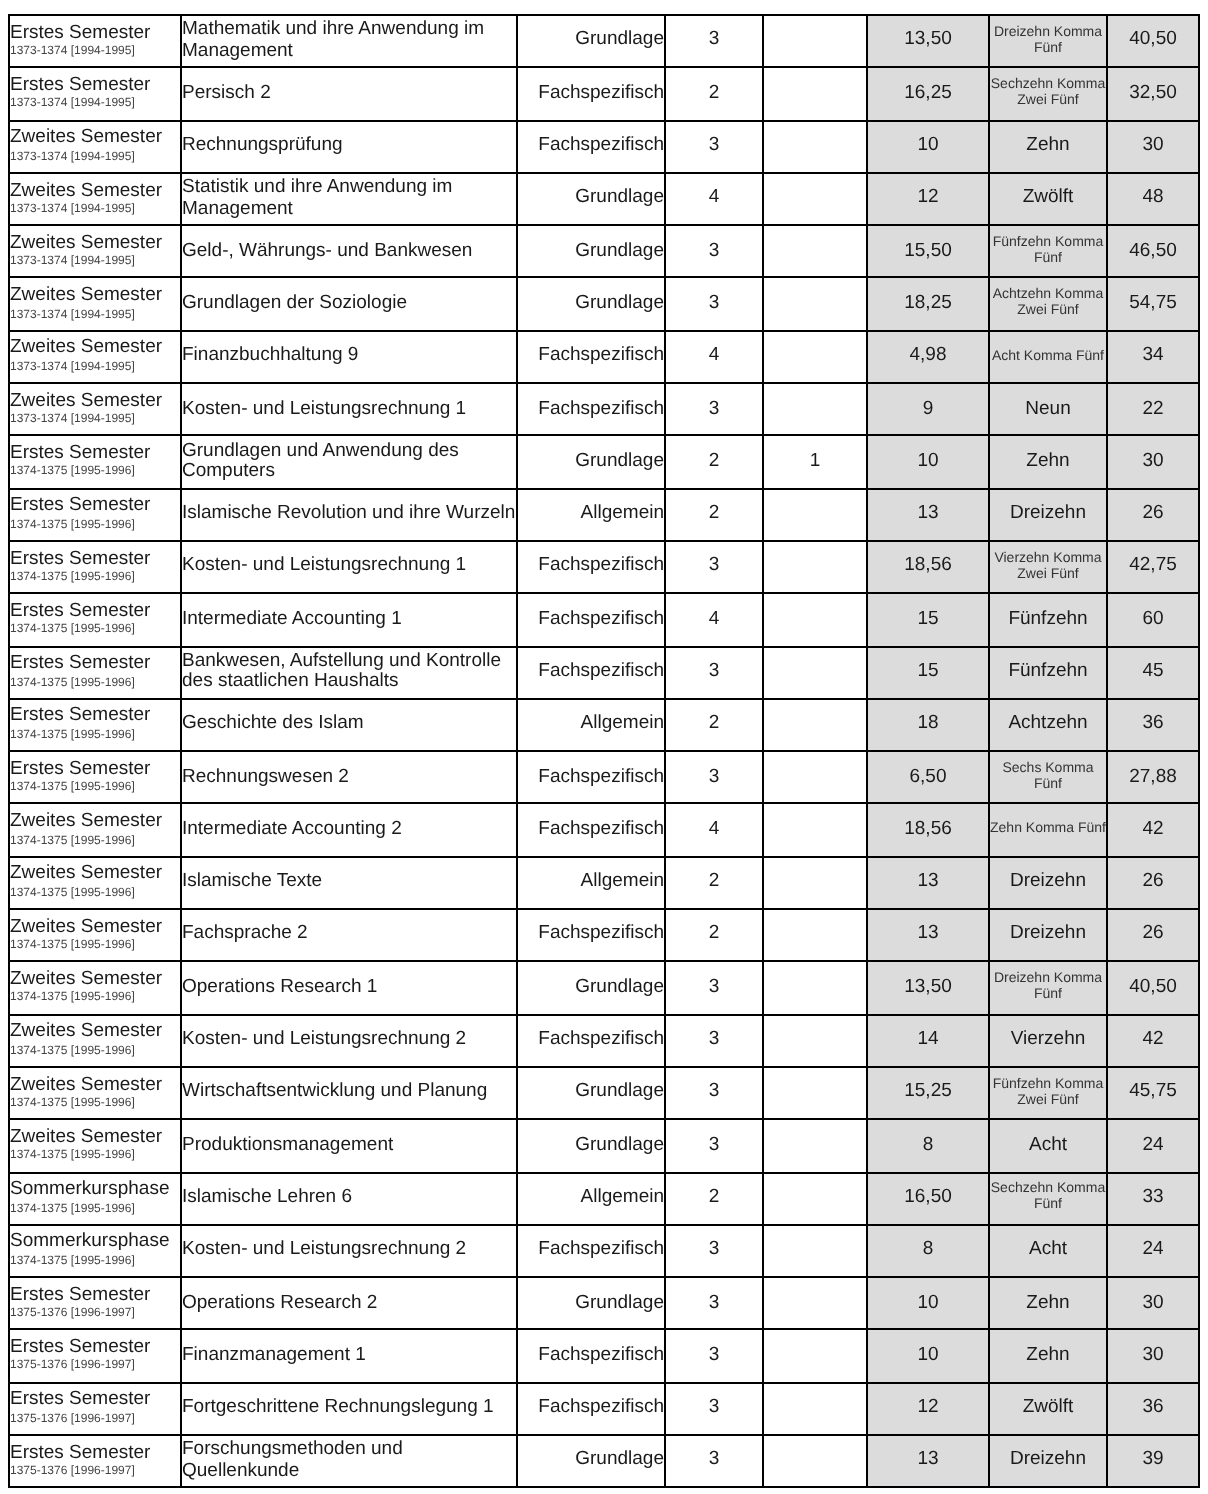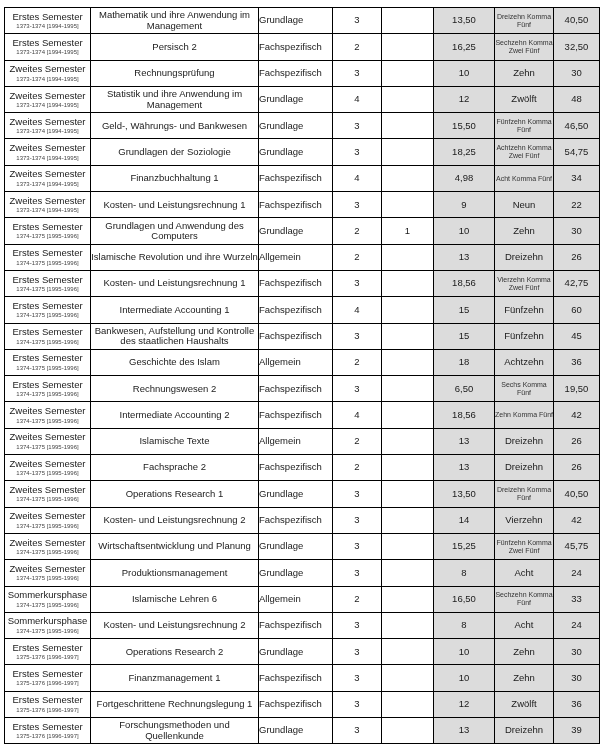--- a/index.html
+++ b/index.html
@@ -21,25 +21,25 @@
     overflow: hidden;
   }
   col.c-sem { width: 86px; }
   col.c-course { width: 168px; }
   col.c-type { width: 74px; }
   col.c-units { width: 49px; }
   col.c-extra { width: 52px; }
   col.c-grade { width: 61px; }
   col.c-words { width: 59px; }
   col.c-points { width: 46px; }
-  td.sem { text-align: center; }
+  td.sem { text-align: left; }
   td.sem .sem-name { display: block; font-size: 9.5px; }
   td.sem .sem-year { display: block; font-size: 6px; color: #444; margin-top: 1px; }
-  td.course { text-align: center; padding-left: 6px; padding-right: 2px; }
-  td.type { text-align: left; }
+  td.course { text-align: left; padding-left: 6px; padding-right: 2px; }
+  td.type { text-align: right; }
   td.units { text-align: center; }
   td.extra { text-align: center; }
   td.grade, td.words, td.points { background: #dcdcdc; text-align: center; }
   td.words.long { font-size: 7px; color: #333; }
 </style>
 </head>
 <body>
 
 <table class="grades">
   <colgroup>
@@ -135,21 +135,21 @@
     <td class="grade">18,25</td>
     <td class="words long">Achtzehn Komma Zwei Fünf</td>
     <td class="points">54,75</td>
   </tr>
 
   <tr>
     <td class="sem">
       <span class="sem-name">Zweites Semester</span>
       <span class="sem-year">1373-1374 [1994-1995]</span>
     </td>
-    <td class="course">Finanzbuchhaltung 1</td>
+    <td class="course">Finanzbuchhaltung 9</td>
     <td class="type">Fachspezifisch</td>
     <td class="units">4</td>
     <td class="extra"></td>
     <td class="grade">4,98</td>
     <td class="words long">Acht Komma Fünf</td>
     <td class="points">34</td>
   </tr>
 
   <tr>
     <td class="sem">
@@ -253,21 +253,21 @@
     <td class="sem">
       <span class="sem-name">Erstes Semester</span>
       <span class="sem-year">1374-1375 [1995-1996]</span>
     </td>
     <td class="course">Rechnungswesen 2</td>
     <td class="type">Fachspezifisch</td>
     <td class="units">3</td>
     <td class="extra"></td>
     <td class="grade">6,50</td>
     <td class="words long">Sechs Komma Fünf</td>
-    <td class="points">19,50</td>
+    <td class="points">27,88</td>
   </tr>
 
   <tr>
     <td class="sem">
       <span class="sem-name">Zweites Semester</span>
       <span class="sem-year">1374-1375 [1995-1996]</span>
     </td>
     <td class="course">Intermediate Accounting 2</td>
     <td class="type">Fachspezifisch</td>
     <td class="units">4</td>

